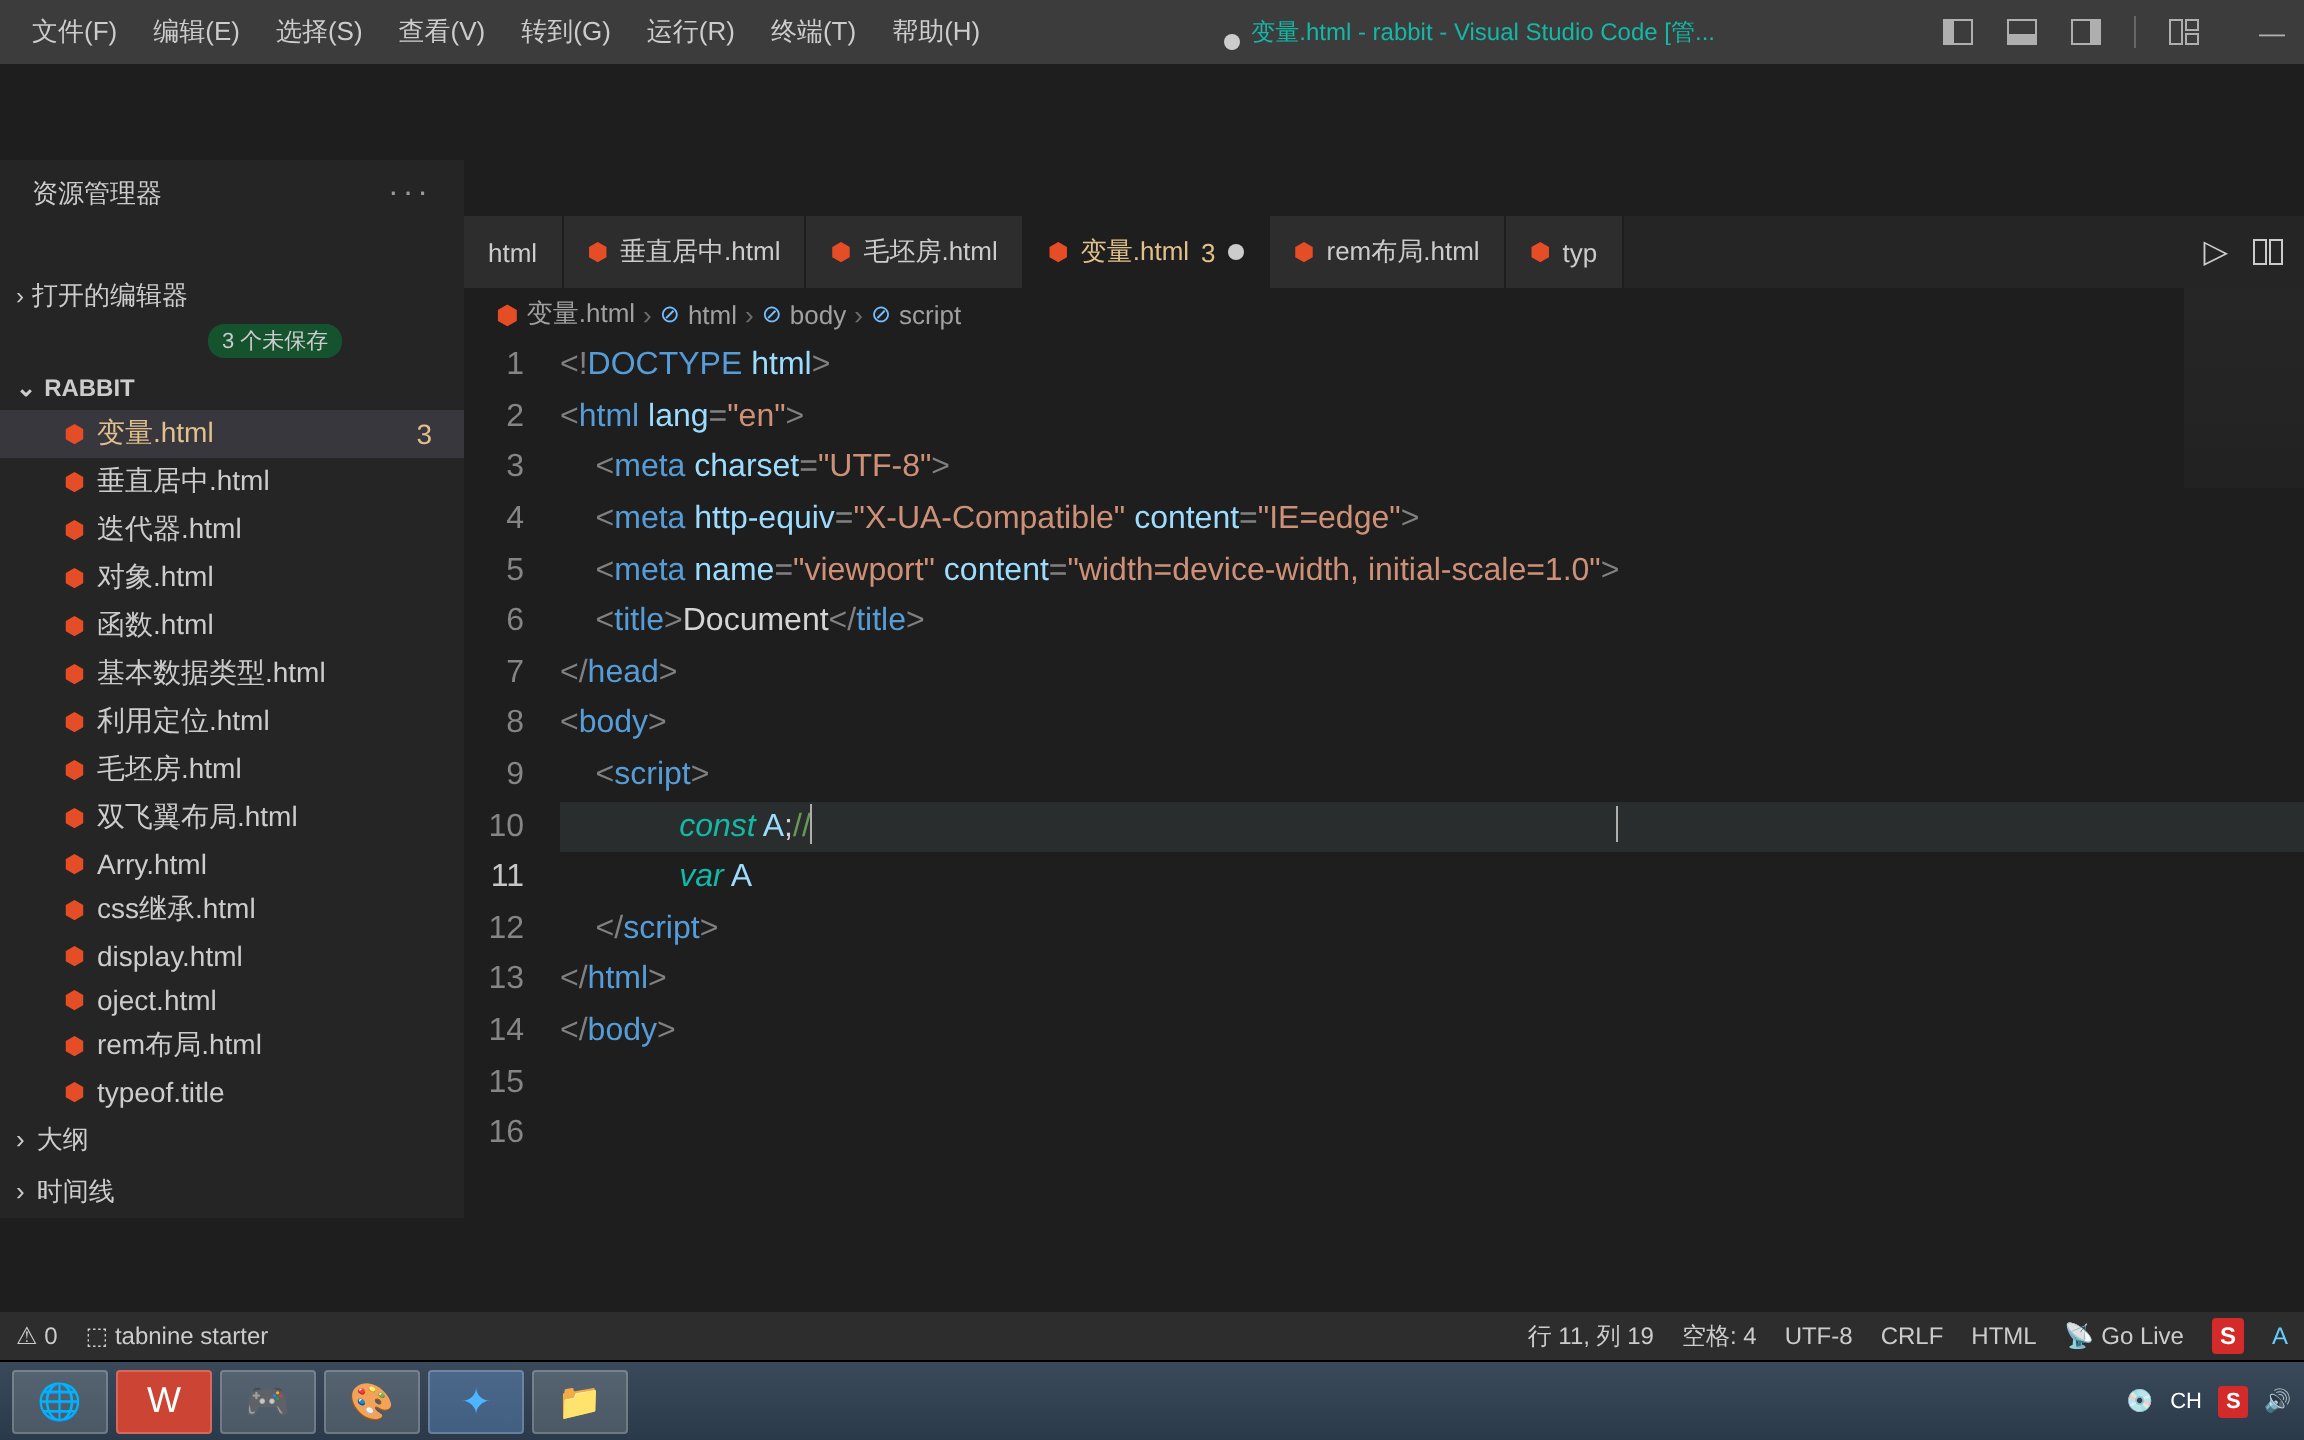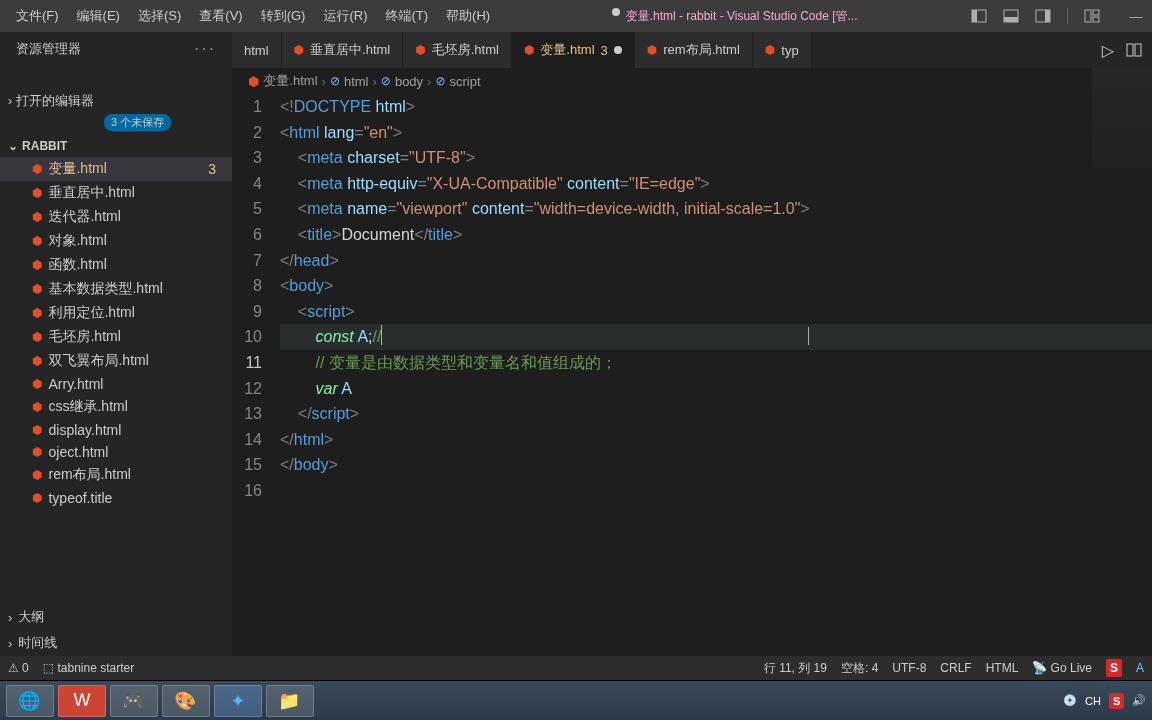--- a/index.html
+++ b/index.html
@@ -1,33 +1,33 @@
 <!DOCTYPE html>
 <html><head>
 <meta charset="utf-8">
 <style>
 * { margin: 0; padding: 0; box-sizing: border-box; font-family: "Segoe UI", "Microsoft YaHei", sans-serif; }
 body { background: #1e1e1e; color: #cccccc; width: 1152px; height: 720px; overflow: hidden; font-size: 13px; }
 
 .titlebar { height: 32px; background: #3c3c3c; display: flex; align-items: center; padding: 0 8px; }
 .titlebar .menu { display: flex; gap: 2px; }
 .titlebar .menu-item { padding: 4px 8px; color: #cccccc; cursor: pointer; font-size: 13px; }
-.titlebar .title { flex: 1; text-align: center; color: #f9a8d4; font-size: 12px; display: flex; align-items: flex-start; justify-content: center; gap: 6px; }
+.titlebar .title { flex: 1; text-align: center; color: #14b8a6; font-size: 12px; display: flex; align-items: flex-end; justify-content: center; gap: 6px; }
 .titlebar .dot { width: 8px; height: 8px; border-radius: 50%; background: #cccccc; display: inline-block; }
 .titlebar .win-controls { display: flex; gap: 16px; align-items: center; }
 .titlebar .win-icon { width: 16px; height: 16px; display: flex; align-items: center; justify-content: center; opacity: 0.8; }
 
-.main { display: flex; height: calc(100% - 32px - 24px - 40px); }
+.main { display: flex; height: calc(100% - 32px - 24px - 40px); align-items: center; }
 
 .sidebar { width: 232px; background: #252526; display: flex; flex-direction: column; }
 .explorer-header { display: flex; align-items: center; justify-content: space-between; padding: 8px 16px; font-size: 13px; }
 .explorer-actions { font-size: 16px; letter-spacing: 2px; opacity: 0.7; }
 .section-header { padding: 4px 8px; display: flex; align-items: center; gap: 4px; font-size: 13px; cursor: pointer; }
 .section-header .chevron { font-size: 12px; }
-.badge-outline { background: #0369a1; border-radius: 8px; padding: 1px 7px; font-size: 11px; margin-left: 6px; margin-top: 44px; }
+.badge-outline { background: #14532d; border-radius: 8px; padding: 1px 7px; font-size: 11px; margin-left: 6px; margin-top: 44px; }
 .rabbit-header { font-weight: 600; font-size: 12px; }
 .file-list { flex: 1; overflow: hidden; }
 .file-item { display: flex; align-items: center; padding: 3px 8px 3px 32px; gap: 6px; cursor: pointer; font-size: 14px; }
 .file-item.active { background: #37373d; }
 .file-item.selected { color: #e2c08d; }
 .file-item .html-icon { color: #e44d26; font-size: 12px; }
 .file-item .count { margin-left: auto; color: #e2c08d; padding-right: 8px; }
 .outline-item { padding: 4px 8px; display: flex; align-items: center; gap: 6px; font-size: 13px; cursor: pointer; }
 
 .editor-area { flex: 1; background: #1e1e1e; display: flex; flex-direction: column; overflow: hidden; position: relative; }
@@ -51,21 +51,21 @@
 .gutter .ln.current { color: #c6c6c6; }
 .code-lines { flex: 1; position: relative; }
 .code-lines .line { height: 25.6px; white-space: pre; }
 .code-lines .line.current { background: #2a2d2e; }
 .minimap { position: absolute; right: 0; top: 36px; width: 60px; height: 100px; background: linear-gradient(#3a3a3a 0%, #2a2a2a 100%); opacity: 0.3; }
 
 .t-punc { color: #808080; }
 .t-tag { color: #569cd6; }
 .t-attr { color: #9cdcfe; }
 .t-str { color: #ce9178; }
-.t-kw { color: #86efac; font-style: italic; }
+.t-kw { color: #14b8a6; font-style: italic; margin-left: 24px; }
 .t-var { color: #9cdcfe; }
 .t-doctype { color: #569cd6; }
 .t-cmt { color: #6a9955; }
 .t-txt { color: #d4d4d4; }
 .cursor { display: inline-block; width: 1px; height: 20px; background: #aeafad; vertical-align: text-bottom; }
 .cursor2 { display: inline-block; width: 1px; height: 18px; background: #aeafad; vertical-align: middle; position: absolute; left: 528px; top: 233px; }
 
 .statusbar { height: 24px; background: #2d2d2d; display: flex; align-items: center; font-size: 12px; color: #cccccc; padding: 0 8px; justify-content: space-between; }
 .statusbar .left, .statusbar .right { display: flex; gap: 14px; align-items: center; }
 
@@ -289,21 +289,20 @@
 <div class="line"><span class="t-punc">&lt;!</span><span class="t-doctype">DOCTYPE</span> <span class="t-attr">html</span><span class="t-punc">&gt;</span></div>
 <div class="line"><span class="t-punc">&lt;</span><span class="t-tag">html</span> <span class="t-attr">lang</span><span class="t-punc">=</span><span class="t-str">"en"</span><span class="t-punc">&gt;</span></div>
 <div class="line">    <span class="t-punc">&lt;</span><span class="t-tag">meta</span> <span class="t-attr">charset</span><span class="t-punc">=</span><span class="t-str">"UTF-8"</span><span class="t-punc">&gt;</span></div>
 <div class="line">    <span class="t-punc">&lt;</span><span class="t-tag">meta</span> <span class="t-attr">http-equiv</span><span class="t-punc">=</span><span class="t-str">"X-UA-Compatible"</span> <span class="t-attr">content</span><span class="t-punc">=</span><span class="t-str">"IE=edge"</span><span class="t-punc">&gt;</span></div>
 <div class="line">    <span class="t-punc">&lt;</span><span class="t-tag">meta</span> <span class="t-attr">name</span><span class="t-punc">=</span><span class="t-str">"viewport"</span> <span class="t-attr">content</span><span class="t-punc">=</span><span class="t-str">"width=device-width, initial-scale=1.0"</span><span class="t-punc">&gt;</span></div>
 <div class="line">    <span class="t-punc">&lt;</span><span class="t-tag">title</span><span class="t-punc">&gt;</span><span class="t-txt">Document</span><span class="t-punc">&lt;/</span><span class="t-tag">title</span><span class="t-punc">&gt;</span></div>
 <div class="line"><span class="t-punc">&lt;/</span><span class="t-tag">head</span><span class="t-punc">&gt;</span></div>
 <div class="line"><span class="t-punc">&lt;</span><span class="t-tag">body</span><span class="t-punc">&gt;</span><span class="cursor2"></span></div>
 <div class="line">    <span class="t-punc">&lt;</span><span class="t-tag">script</span><span class="t-punc">&gt;</span></div>
 <div class="line current">        <span class="t-kw">const</span> <span class="t-var">A</span><span class="t-txt">;</span><span class="t-cmt">//</span><span class="cursor"></span></div>
-<div class="line">        <span class="t-cmt">// 变量是由数据类型和变量名和值组成的；</span></div>
 <div class="line">        <span class="t-kw">var</span> <span class="t-var">A</span></div>
 <div class="line">    <span class="t-punc">&lt;/</span><span class="t-tag">script</span><span class="t-punc">&gt;</span></div>
 <div class="line"><span class="t-punc">&lt;/</span><span class="t-tag">html</span><span class="t-punc">&gt;</span></div>
 <div class="line"><span class="t-punc">&lt;/</span><span class="t-tag">body</span><span class="t-punc">&gt;</span></div>
       </div>
     </div>
     <div class="minimap"></div>
   </div>
 </div>
 

